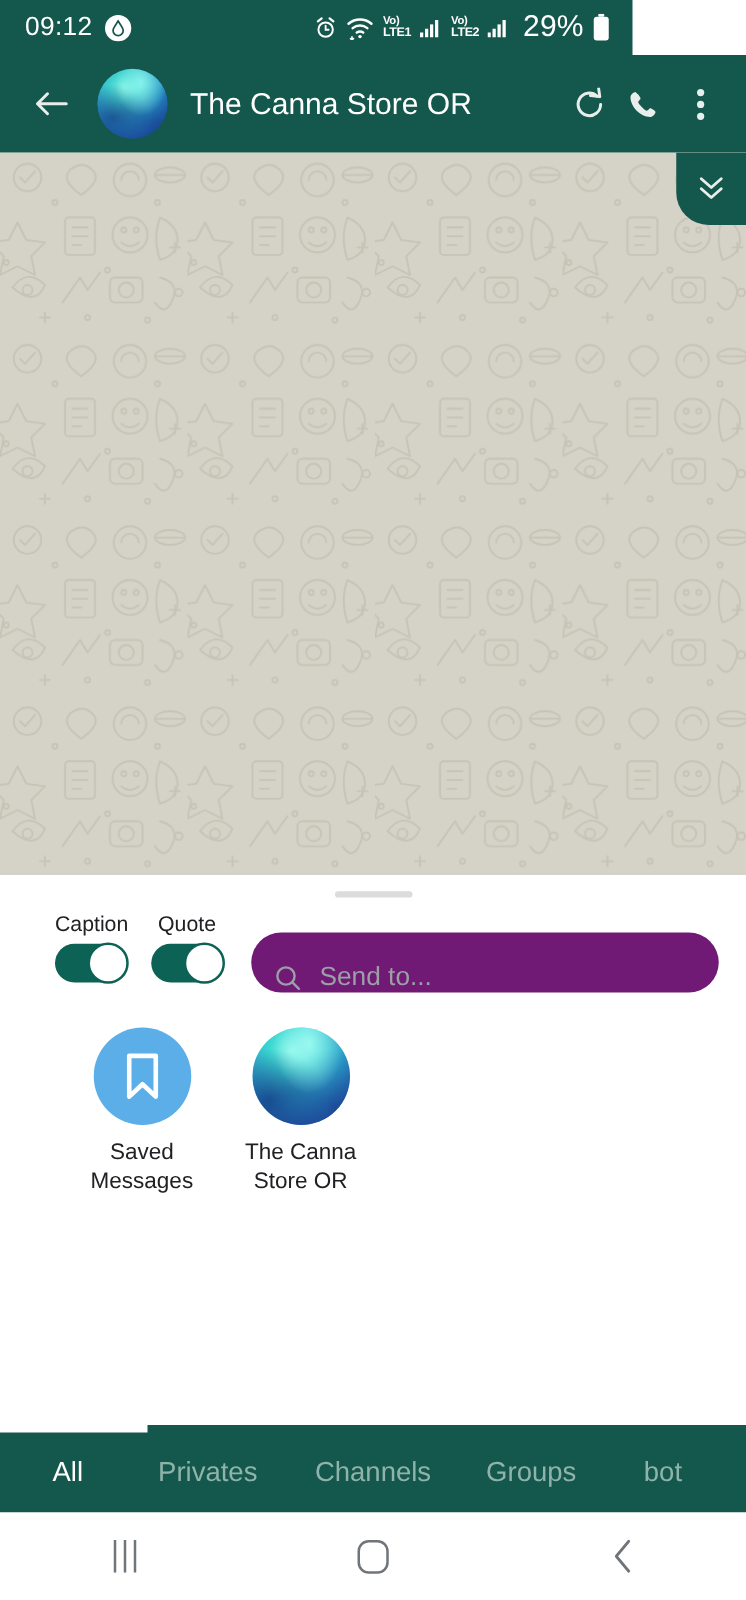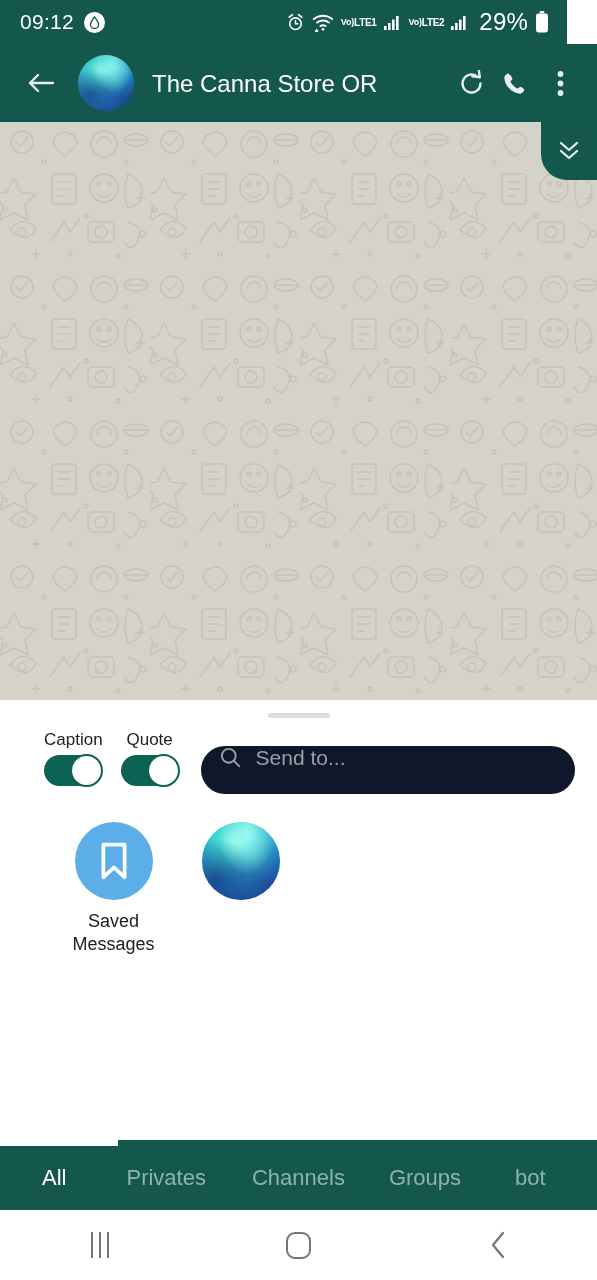--- a/index.html
+++ b/index.html
@@ -17,21 +17,21 @@
     width: 597px;
     height: 1280px;
     overflow: hidden;
     background: #ffffff;
   }
 
   
   .status-bar {
     position: absolute;
     top: 0; left: 0;
-    width: 567px; height: 44px;
+    width: 506px; height: 44px;
     background: #14574C;
     display: flex;
     align-items: center;
     justify-content: space-between;
     padding: 0 18px 0 20px;
     z-index: 40;
   }
   .sb-left { display: flex; align-items: center; gap: 10px; }
   .sb-time {
     color: #ffffff;
@@ -46,22 +46,22 @@
     display: flex; align-items: center; justify-content: center;
   }
   .sb-appbadge svg { display: block; }
 
   .sb-right { display: flex; align-items: center; gap: 7px; }
   .sb-icon { display: flex; align-items: center; }
   .sb-icon svg { display: block; }
 
   .volte-block {
     display: flex;
-    flex-direction: row;
-    align-items: center;
+    flex-direction: column;
+    align-items: flex-start;
     line-height: 1;
     color: #ffffff;
   }
   .volte-vo { font-size: 9px; font-weight: bold; letter-spacing: -0.2px; }
   .volte-lte { font-size: 10px; font-weight: bold; letter-spacing: -0.3px; margin-top: 1px; }
 
   .sb-battery-text {
     color: #ffffff;
     font-size: 24px;
     margin-left: 3px;
@@ -215,24 +215,24 @@
     border-radius: 50%;
     background: #ffffff;
     border: 2.5px solid #0C6255;
   }
 
   .search-pill {
     flex: 1 1 auto;
     margin-left: 22px;
     margin-top: 16px;
     height: 48px;
-    background: #0f172a;
+    background: #701a75;
     border-radius: 24px;
     display: flex;
-    align-items: flex-start;
+    align-items: flex-end;
     padding: 0 18px;
     min-width: 0;
   }
   .search-pill .s-icon { flex: 0 0 auto; display: flex; }
   .search-placeholder {
     margin-left: 14px;
     color: #9aa0a6;
     font-size: 21px;
     white-space: nowrap;
     overflow: hidden;
@@ -541,20 +541,24 @@
           </svg>
         </div>
         <div class="contact-name">
           <div>Saved</div>
           <div>Messages</div>
         </div>
       </div>
 
       <div class="contact">
         <div class="contact-av av-photo"></div>
+        <div class="contact-name">
+          <div>The Canna</div>
+          <div>Store OR</div>
+        </div>
       </div>
 
     </div>
   </div>
 
   <div class="tabbar-wrap">
     <div class="tabbar-riser"></div>
     <div class="tabbar">
       <div class="tab tab-all active">All</div>
       <div class="tab tab-privates">Privates</div>

